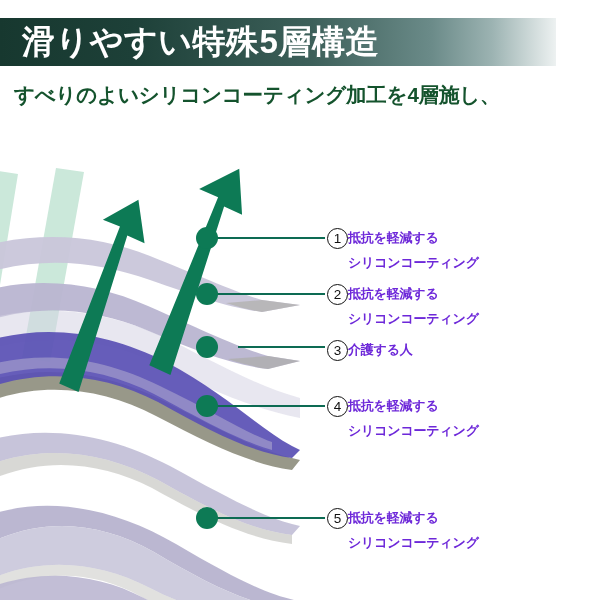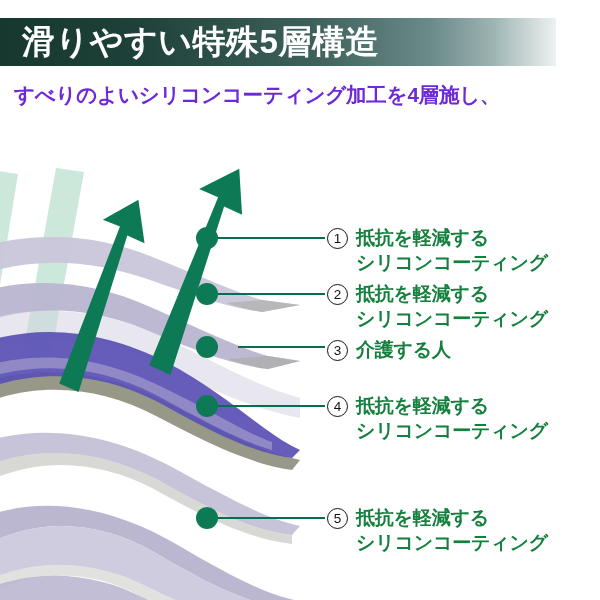--- a/index.html
+++ b/index.html
@@ -49,21 +49,21 @@
 
   
   #subtitle {
     position: absolute;
     left: 14px;
     top: 80px;
     width: 580px;
     font-size: 20.5px;
     line-height: 30px;
     font-weight: bold;
-    color: #6d28d9;
+    color: #14532d;
     letter-spacing: -0.2px;
   }
   #subtitle .sub-line { display: block; white-space: nowrap; }
 
   
   #diagram {
     position: absolute;
     left: 0;
     top: 140px;
     width: 600px;
@@ -92,25 +92,24 @@
     border-radius: 50%;
     font-size: 13.5px;
     line-height: 19px;
     text-align: center;
     color: #111111;
     font-weight: normal;
     margin-top: 3px;
     box-sizing: border-box;
   }
   .legend-text {
-    margin-left: 8px;
-    font-size: 19px;
+    font-size: 13px;
     line-height: 25px;
     font-weight: bold;
-    color: #15803d;
+    color: #6d28d9;
     letter-spacing: -0.2px;
     white-space: nowrap;
   }
   .legend-text .ln { display: block; }
 
   #r1 { left: 327px; top: 225px; }
   #r2 { left: 327px; top: 281px; }
   #r3 { left: 327px; top: 337px; }
   #r4 { left: 327px; top: 393px; }
   #r5 { left: 327px; top: 505px; }

